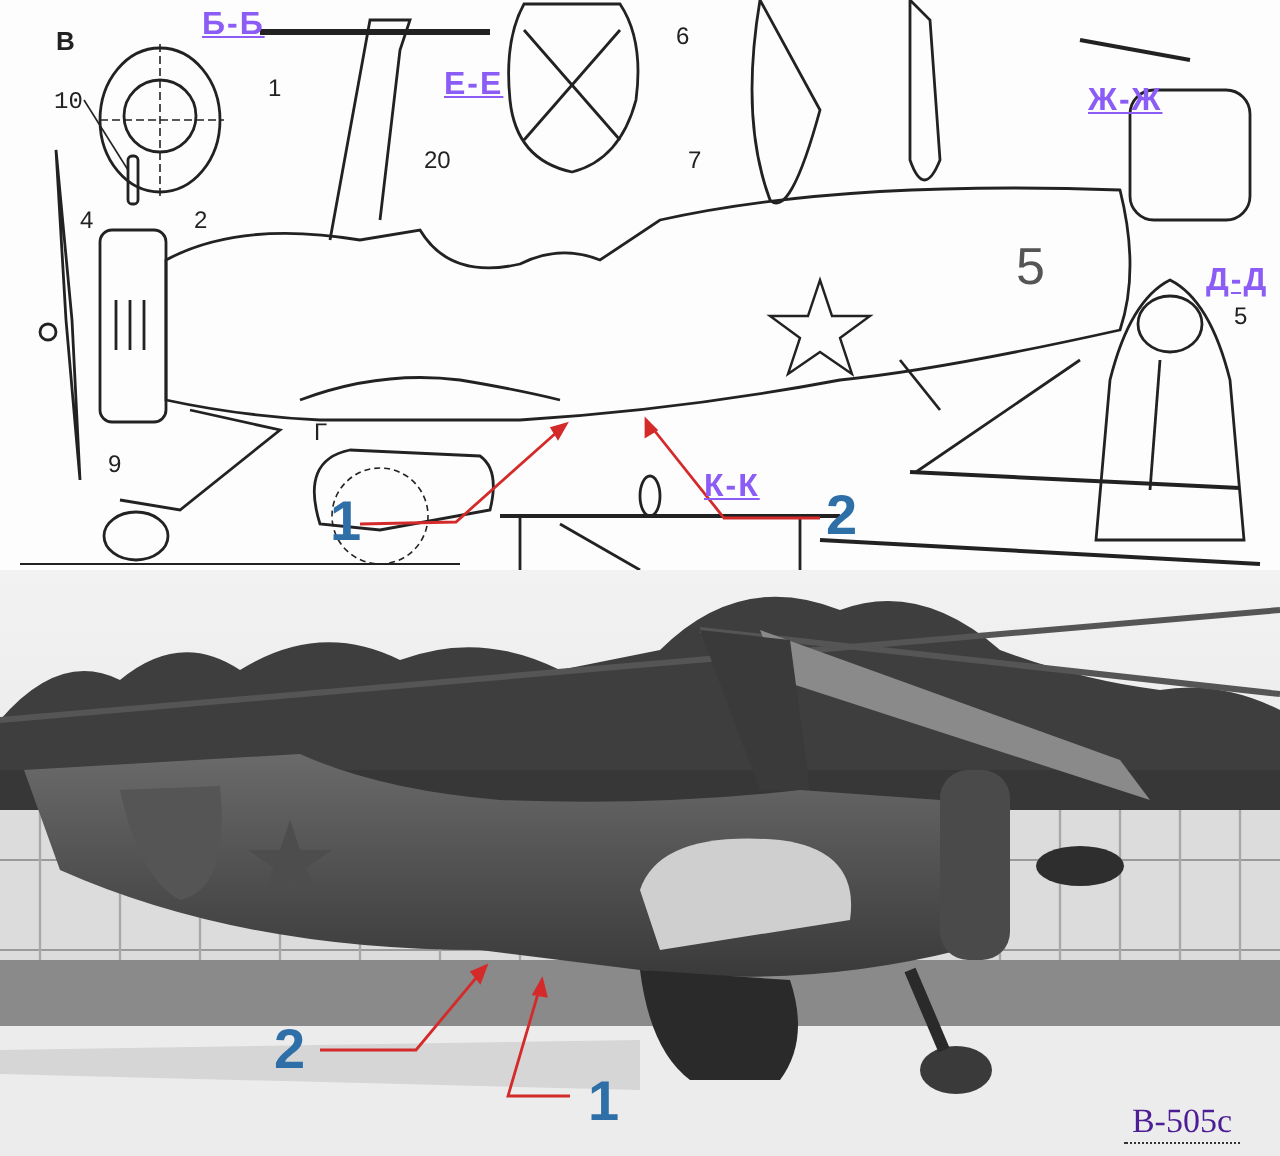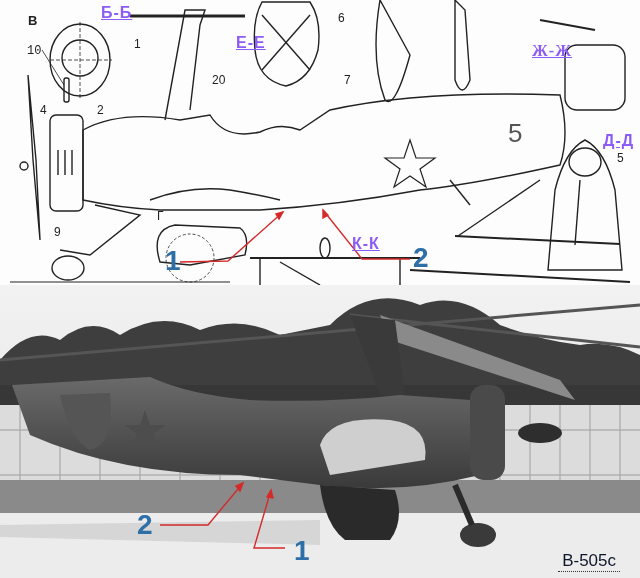--- a/index.html
+++ b/index.html
@@ -4,21 +4,21 @@
 <style>
   html,body{margin:0;padding:0;background:#fff;}
   body{width:640px;height:578px;position:relative;overflow:hidden;font-family:"Liberation Sans",sans-serif;}
   .panel{position:absolute;left:0;width:640px;overflow:hidden;}
   #drawing{top:0;height:285px;background:#fdfdfd;}
   #photo{top:285px;height:293px;background:#dcdcdc;}
   svg{display:block;}
   .lbl{position:absolute;font-family:"Liberation Sans",sans-serif;color:#222;font-size:12px;line-height:1;}
   .sec{position:absolute;font-family:"Liberation Sans",sans-serif;font-size:16px;font-weight:bold;color:#8b5cf6;text-decoration:underline;letter-spacing:1px;}
   .callnum{position:absolute;font-family:"Liberation Sans",sans-serif;font-weight:bold;font-size:28px;color:#2f6fa8;line-height:1;}
-  .caption{position:absolute;right:20px;bottom:6px;font-family:Liberation Sans, sans-serif;font-size:17px;color:#0f172a;border-bottom:1px dotted #333;padding:0 4px;}
+  .caption{position:absolute;right:20px;bottom:6px;font-family:Liberation Serif, serif;font-size:17px;color:#4c1d95;border-bottom:1px dotted #333;padding:0 4px;}
 </style>
 </head>
 <body>
 
 <div id="drawing" class="panel">
   <svg width="640" height="285" viewBox="0 0 640 285">
     <g fill="none" stroke="#222" stroke-width="1.4">
 
       <ellipse cx="80" cy="60" rx="30" ry="36"></ellipse>
       <circle cx="80" cy="58" r="18"></circle>
@@ -82,22 +82,22 @@
     <g stroke="#d42a2a" stroke-width="1.4" fill="#d42a2a">
       <polyline points="180,262 228,261 283,212" fill="none"></polyline>
       <polygon points="283,212 276,214 279,219"></polygon>
       <polyline points="410,259 362,259 323,210" fill="none"></polyline>
       <polygon points="323,210 323,218 328,215"></polygon>
     </g>
   </svg>
 
   <span class="lbl" style="left:28px;top:14px;font-size:13px;font-weight:bold;">В</span>
   <span class="sec" style="left:101px;top:4px;">Б-Б</span>
-  <span class="sec" style="left:236px;top:34px;">Е-Е</span>
-  <span class="sec" style="left:532px;top:42px;font-family:Liberation Serif, serif;">Ж-Ж</span>
+  <span class="sec" style="left:222px;top:34px;">Е-Е</span>
+  <span class="sec" style="left:544px;top:42px;">Ж-Ж</span>
   <span class="sec" style="left:603px;top:132px;">Д-Д</span>
   <span class="sec" style="left:352px;top:235px;">К-К</span>
   <span class="lbl" style="left:157px;top:210px;">Г</span>
 
   <span class="lbl" style="left:27px;top:45px;font-family:Liberation Mono, monospace;">10</span>
   <span class="lbl" style="left:40px;top:104px;">4</span>
   <span class="lbl" style="left:97px;top:104px;">2</span>
   <span class="lbl" style="left:54px;top:226px;">9</span>
   <span class="lbl" style="left:212px;top:74px;">20</span>
   <span class="lbl" style="left:344px;top:74px;">7</span>

